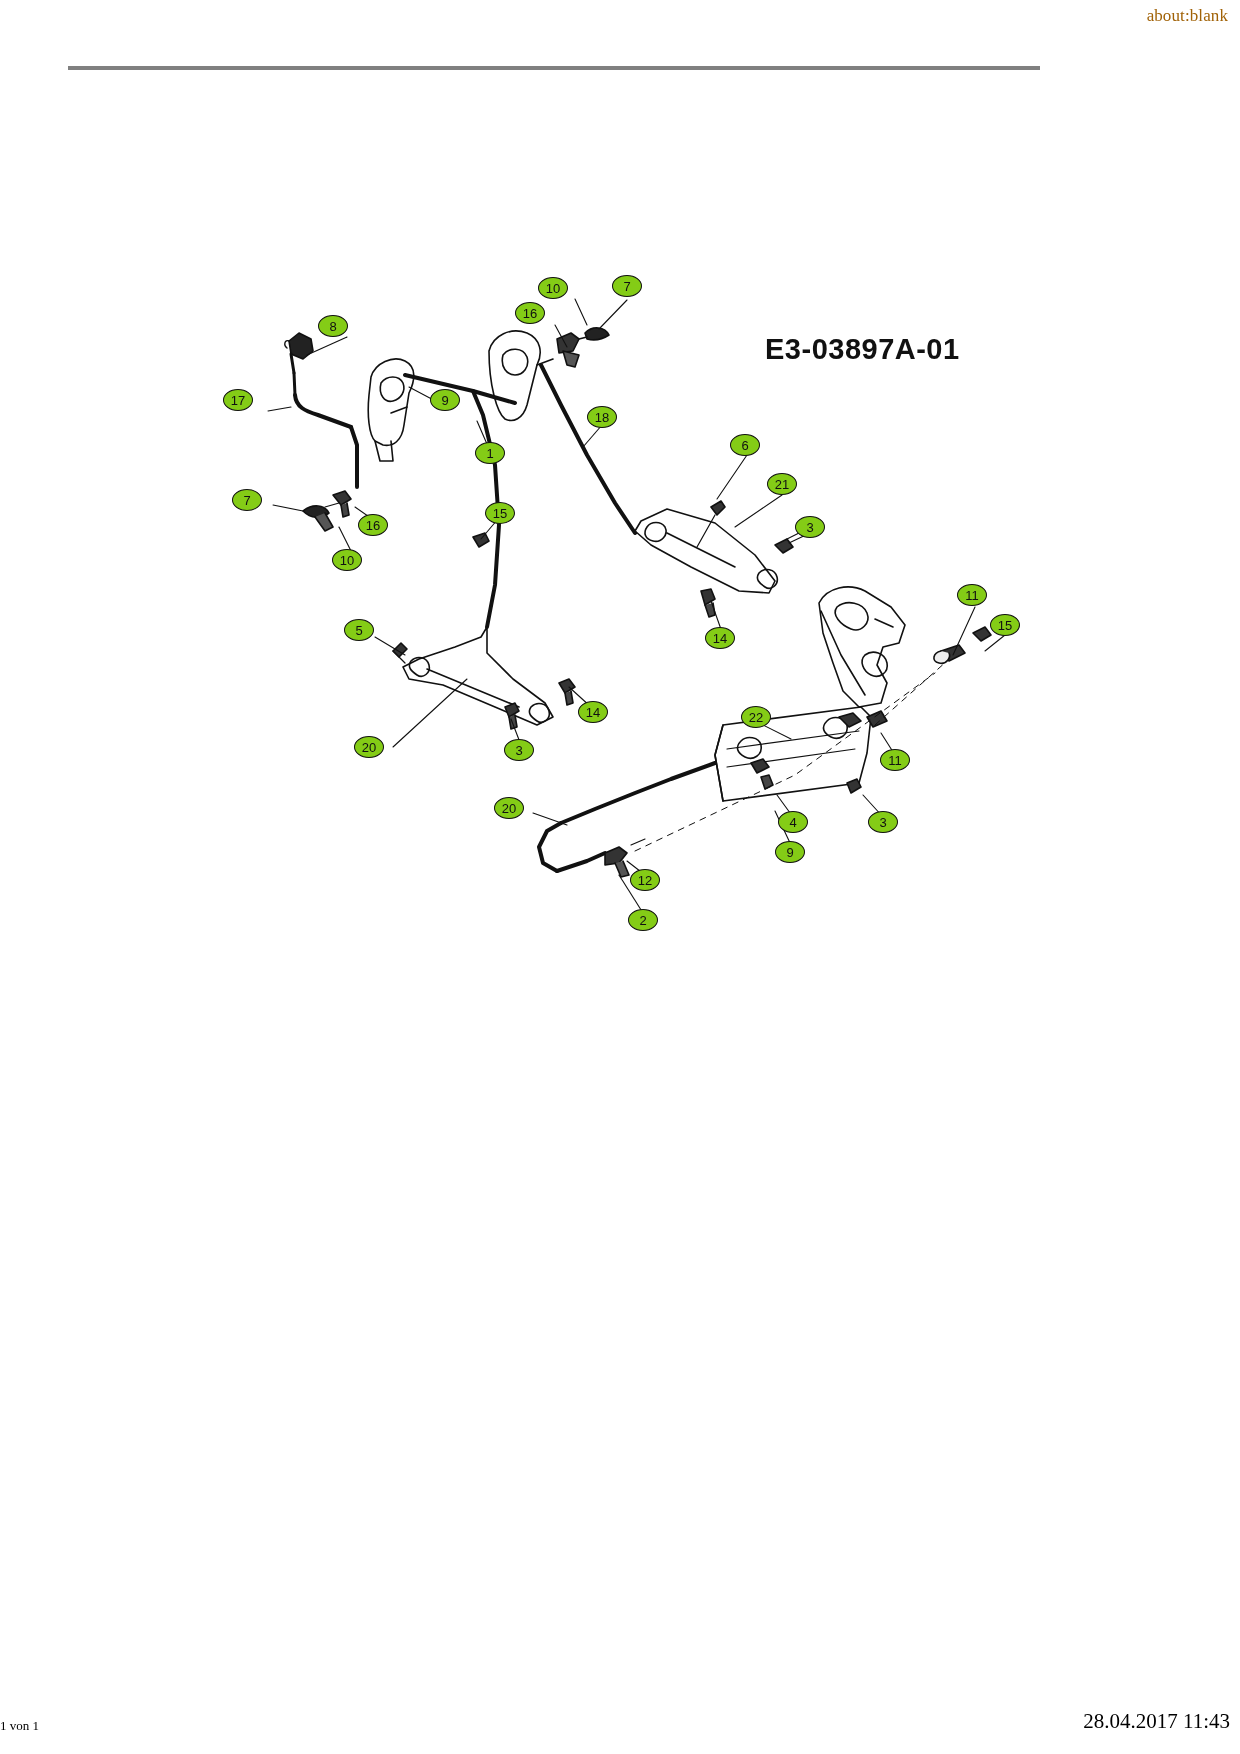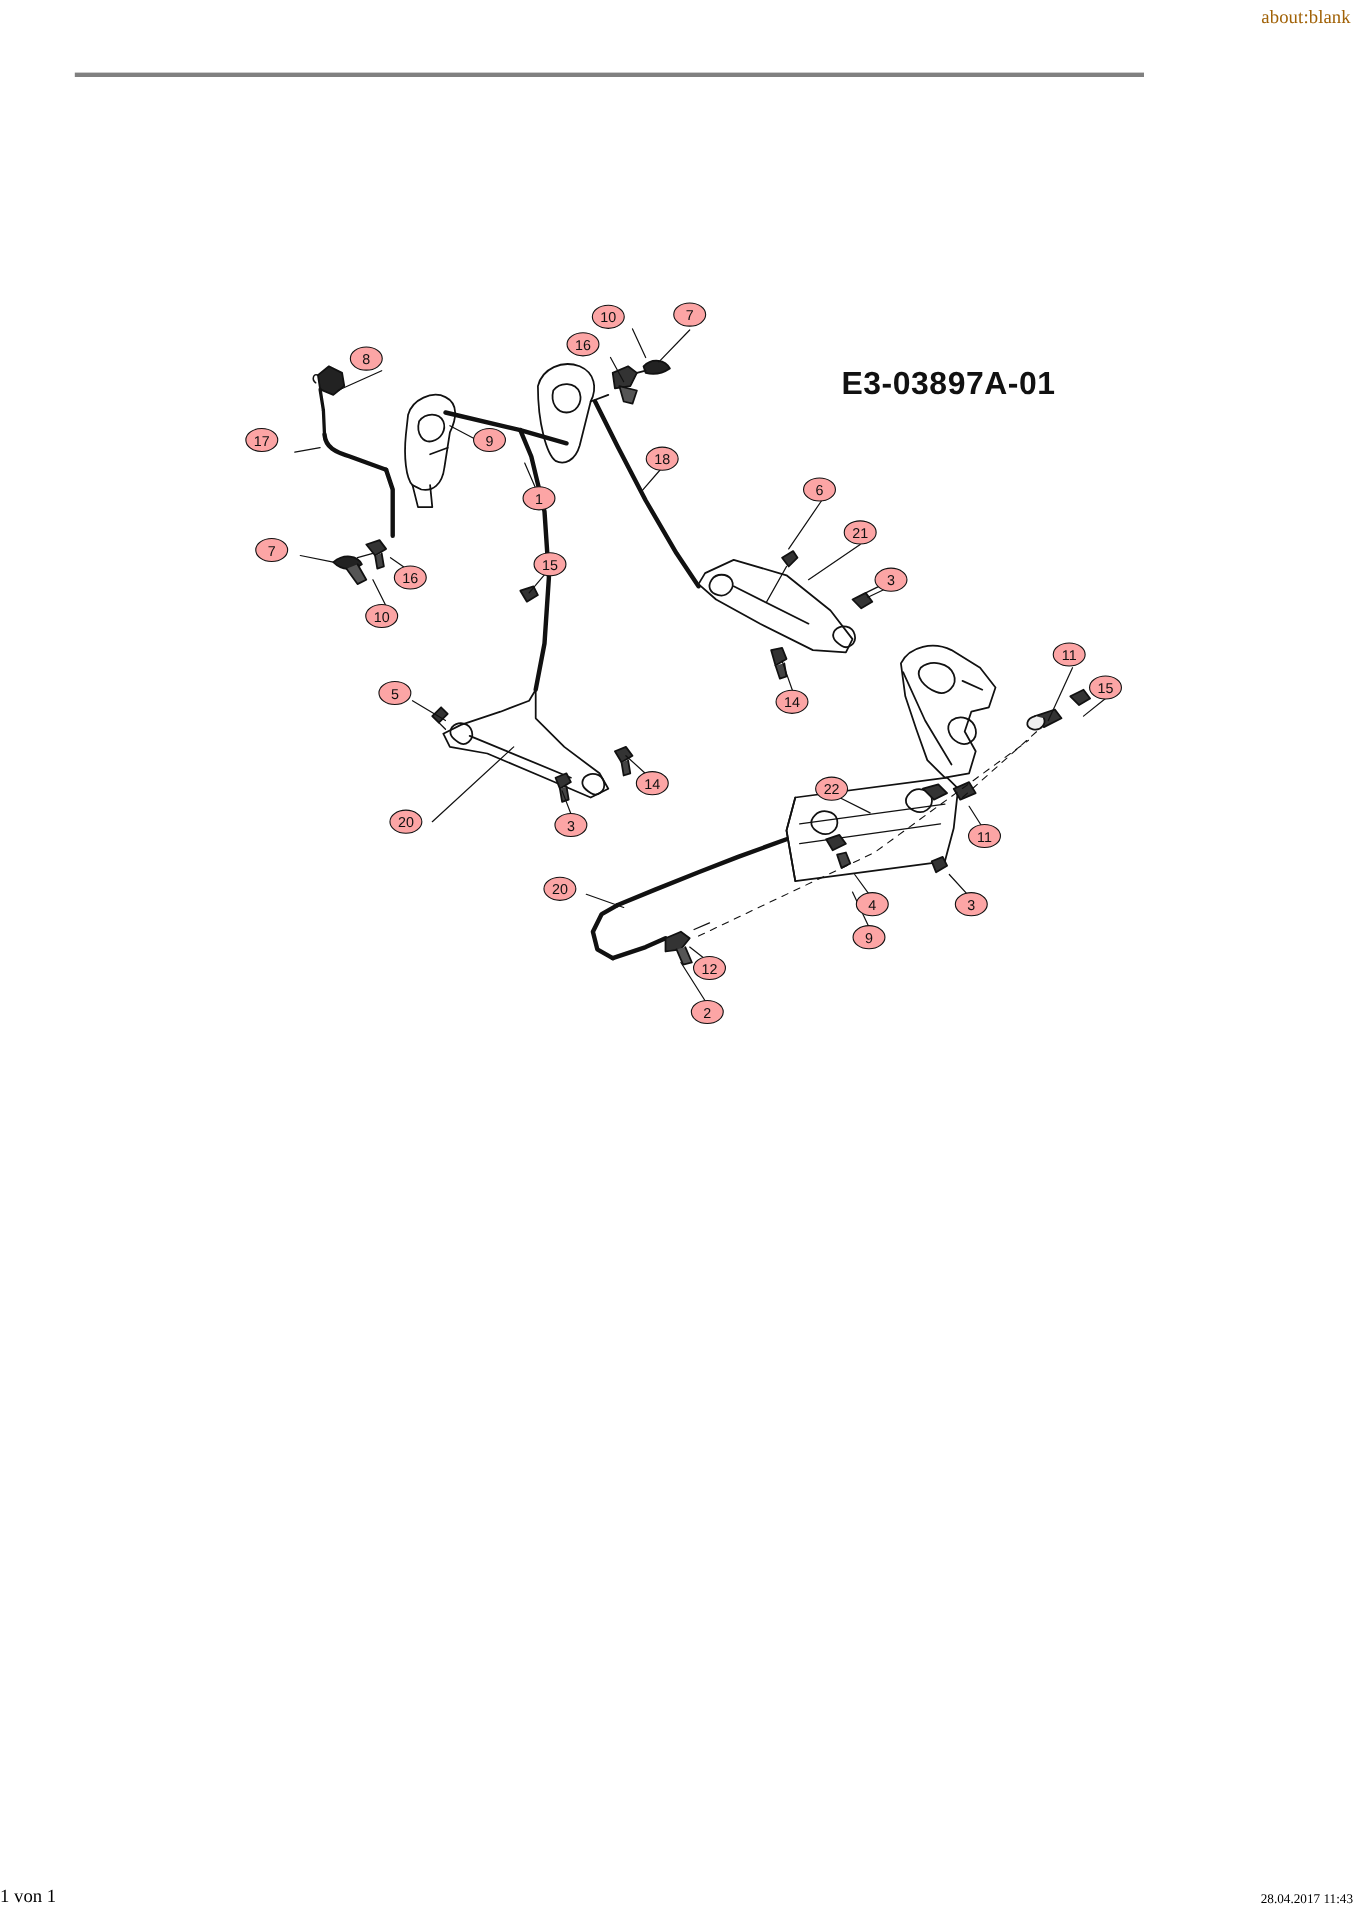--- a/index.html
+++ b/index.html
@@ -37,28 +37,28 @@
     left: 68px;
     width: 972px;
     height: 4px;
     background: #808080;
   }
   .footer-left {
     position: absolute;
     bottom: 20px;
     left: 0px;
     font-family: "Liberation Serif", serif;
-    font-size: 17px;
+    font-size: 13px;
   }
   .footer-right {
     position: absolute;
     bottom: 20px;
     right: 10px;
     font-family: "Liberation Serif", serif;
-    font-size: 12px;
+    font-size: 21px;
   }
   
   .breadcrumb {
     position: absolute;
     top: 99px;
     left: 80px;
     font-family: "Liberation Sans", sans-serif;
     font-size: 19.5px;
     color: #000;
     white-space: nowrap;
@@ -91,21 +91,21 @@
     letter-spacing: 0.5px;
     color: #111;
   }
   
   .callout {
     position: absolute;
     width: 30px;
     height: 22px;
     border: 1.6px solid #111;
     border-radius: 50%;
-    background: #fca5a5;
+    background: #84cc16;
     font-family: "Liberation Sans", sans-serif;
     font-size: 13px;
     line-height: 21px;
     text-align: center;
     color: #111;
     box-sizing: border-box;
   }
 </style>
 </head>
 <body>

